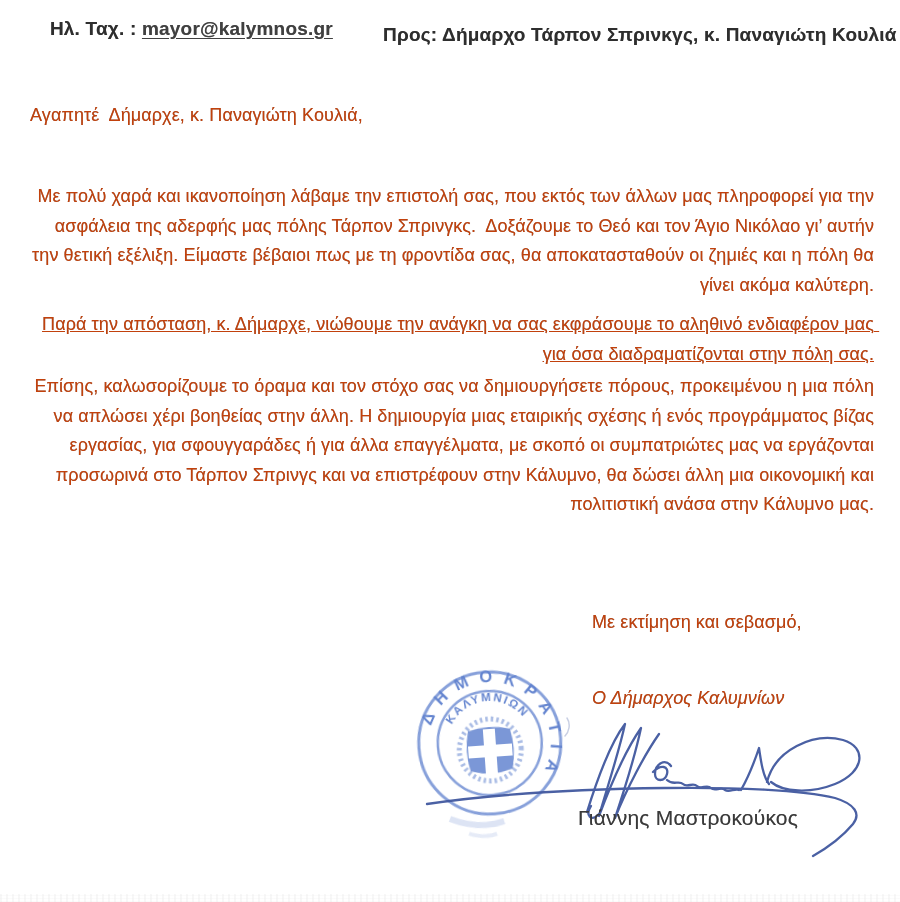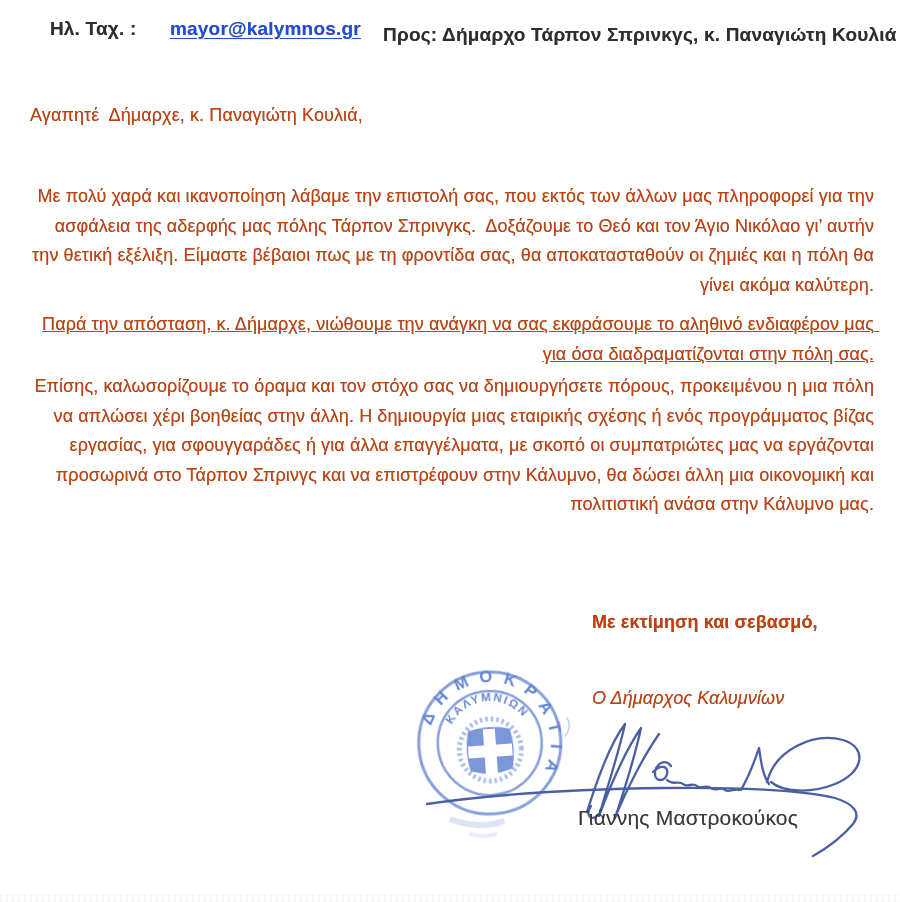--- a/index.html
+++ b/index.html
@@ -25,25 +25,24 @@
     text-shadow: 0 0 0.5px rgba(70,70,70,0.55);
   }
   .hdr {
     font-size: 19px;
     font-weight: 700;
     color: #2e2e2e;
     letter-spacing: 0.2px;
     white-space: pre;
   }
   .hdr a.email-link {
-    color: #1d4ed8;
+    color: #404040;
     text-decoration: underline;
     text-underline-offset: 3px;
     cursor: pointer;
-    margin-left: 28px;
   }
   .body-text {
     font-size: 18px;
     line-height: 29.5px;
     letter-spacing: 0.1px;
     color: #c2410c;
     white-space: pre-wrap;
   }
   .para { width: 846px; text-align: right; }
   .sig-name {
@@ -70,21 +69,21 @@
   </div>
 
   <div class="abs hdr scan" style="left:383px; top:24px;">Προς: Δήμαρχο Τάρπον Σπρινκγς, κ. Παναγιώτη Κουλιά</div>
 
   <div class="abs body-text scan" style="left:30px; top:101px;">Αγαπητέ  Δήμαρχε, κ. Παναγιώτη Κουλιά,</div>
 
   <div class="abs body-text para scan" style="left:28px; top:182px;">Με πολύ χαρά και ικανοποίηση λάβαμε την επιστολή σας, που εκτός των άλλων μας πληροφορεί για την ασφάλεια της αδερφής μας πόλης Τάρπον Σπρινγκς.  Δοξάζουμε το Θεό και τον Άγιο Νικόλαο γι’ αυτήν την θετική εξέλιξη. Είμαστε βέβαιοι πως με τη φροντίδα σας, θα αποκατασταθούν οι ζημιές και η πόλη θα γίνει ακόμα καλύτερη.</div>
   <div class="abs body-text para scan" style="left:28px; top:310px;text-decoration:underline;">Παρά την απόσταση, κ. Δήμαρχε, νιώθουμε την ανάγκη να σας εκφράσουμε το αληθινό ενδιαφέρον μας για όσα διαδραματίζονται στην πόλη σας.</div>
   <div class="abs body-text para scan" style="left:28px; top:372px;">Επίσης, καλωσορίζουμε το όραμα και τον στόχο σας να δημιουργήσετε πόρους, προκειμένου η μια πόλη να απλώσει χέρι βοηθείας στην άλλη. Η δημιουργία μιας εταιρικής σχέσης ή ενός προγράμματος βίζας εργασίας, για σφουγγαράδες ή για άλλα επαγγέλματα, με σκοπό οι συμπατριώτες μας να εργάζονται προσωρινά στο Τάρπον Σπρινγς και να επιστρέφουν στην Κάλυμνο, θα δώσει άλλη μια οικονομική και πολιτιστική ανάσα στην Κάλυμνο μας.</div>
 
-  <div class="abs body-text scan" style="left:592px; top:608px;font-weight:bold;">Με εκτίμηση και σεβασμό,</div>
+  <div class="abs body-text scan" style="left:592px; top:608px;">Με εκτίμηση και σεβασμό,</div>
 
   <div class="abs body-text scan" style="left:592px; top:684px;font-style:italic;">Ο Δήμαρχος Καλυμνίων</div>
 
   <svg class="abs" style="left:403px; top:646px;" width="172" height="200" viewBox="0 0 172 200" aria-hidden="true">
     <g transform="rotate(-4 87 100)" opacity="0.88" style="filter: blur(0.35px);">
       <circle cx="87" cy="97" r="71" fill="none" stroke="#4f74c9" stroke-width="3" opacity="0.78"></circle>
       <circle cx="87" cy="97" r="52" fill="none" stroke="#4f74c9" stroke-width="2.5" opacity="0.78"></circle>
       <defs>
         <path id="stampOuterArc" d="M 29.7 76.1 A 61 61 0 1 1 137 132"></path>
         <path id="stampInnerArc" d="M 50.6 76 A 42 42 0 0 1 123.4 76"></path>

